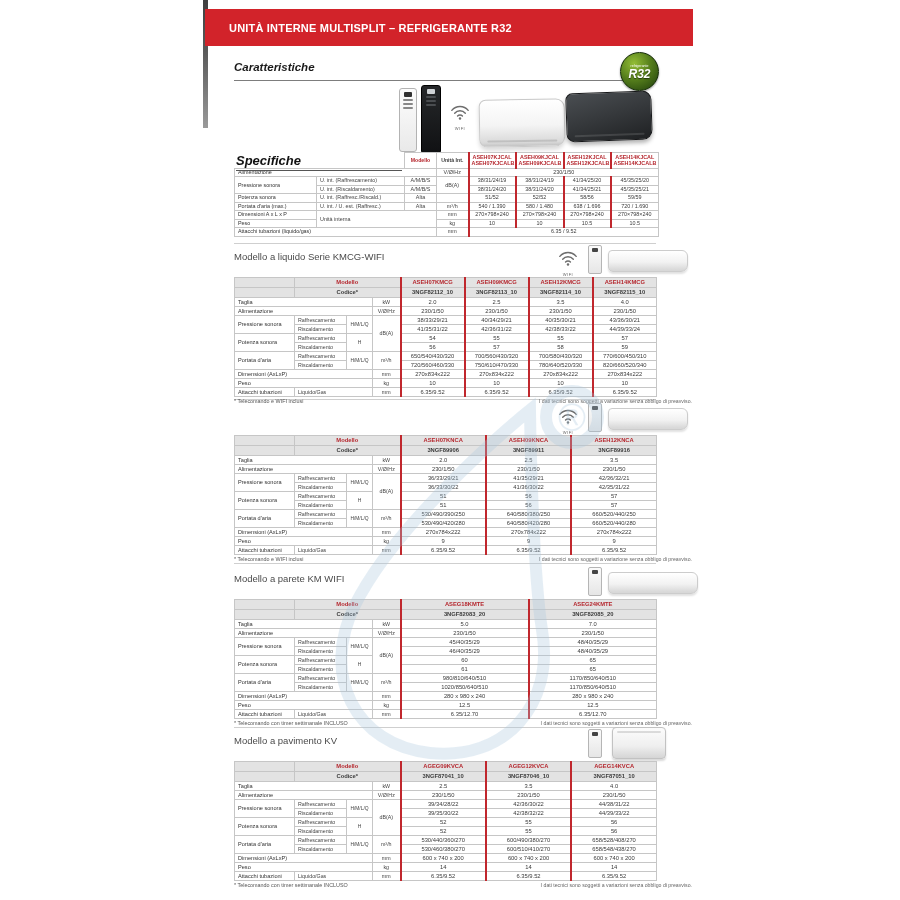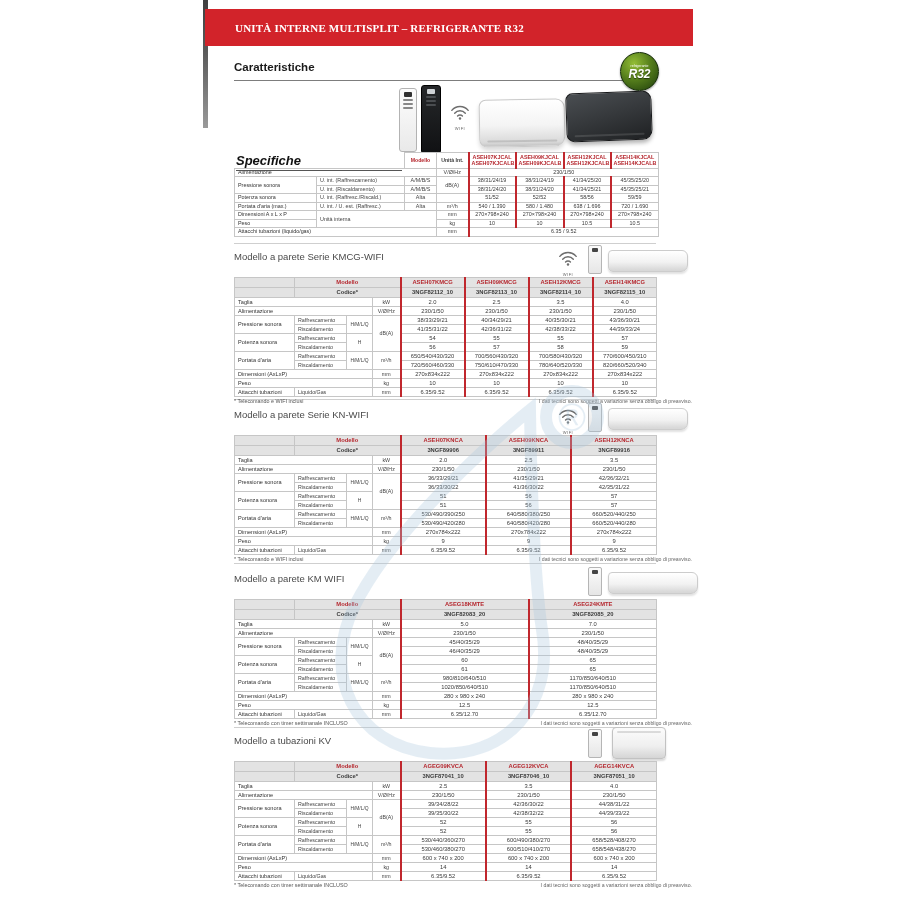--- a/index.html
+++ b/index.html
@@ -4,24 +4,24 @@
 <style>
   html,body{margin:0;padding:0;}
   body{width:900px;height:900px;background:#ffffff;font-family:"Liberation Sans", sans-serif;position:relative;overflow:hidden;}
   .abs{position:absolute;}
 
   
   .edge{left:203px;top:0;width:5px;height:128px;background:linear-gradient(180deg,#3f3f3f 0%,#5a5a5a 40%,#9a9a9a 100%);}
 
   
   .banner{left:205px;top:9px;width:488px;height:37px;background:#d2232a;color:#fff;display:flex;align-items:center;}
-  .banner span{padding-left:30px;font-weight:bold;font-size:11px;letter-spacing:.2px;font-family:Liberation Serif, serif;}
+  .banner span{padding-left:24px;font-weight:bold;font-size:11px;letter-spacing:.2px;}
 
   
-  .carat{left:234px;top:61px;font-size:11.5px;font-weight:bold;color:#1a1a1a;}
+  .carat{left:234px;top:61px;font-size:11.5px;font-weight:bold;font-style:italic;color:#1a1a1a;}
   .carat-line{left:234px;top:80px;width:421px;height:0;border-top:1.5px solid #7d7d7d;}
 
   .r32{left:620px;top:52px;width:37px;height:37px;border-radius:50%;
        background:radial-gradient(circle at 35% 28%,#93bd36 0%,#567f1c 45%,#1c3a0b 100%);
        border:1px solid #142b07;color:#fff;display:flex;flex-direction:column;align-items:center;justify-content:center;box-shadow:0 1px 2px rgba(0,0,0,.4);}
   .r32 .sm{font-size:3.5px;line-height:4px;}
   .r32 .bg{font-size:12px;font-weight:bold;font-style:italic;line-height:12px;text-shadow:0 1px 1px #0008;}
 
   
   .remote-w{left:399px;top:88px;width:16px;height:62px;background:linear-gradient(180deg,#fdfdfd,#e9e9e9);border:1px solid #b3b3b3;border-radius:3px;}
@@ -225,21 +225,21 @@
       </table>
     </div>
 </div>
 
 <div class="abs divider" style="top:243px"></div>
 <div class="abs divider" style="top:399px"></div>
 <div class="abs divider" style="top:563px"></div>
 <div class="abs divider" style="top:727px"></div>
 
 <div class="abs section" style="top:251px">
-  <div class="sec-title">Modello a parete Serie KMCG-WIFI</div>
+  <div class="sec-title">Modello a liquido Serie KMCG-WIFI</div>
   <div class="sec-icons">
     <span class="wifi-small"><span class="wifi-ph"><svg viewBox="0 0 26 22" width="24" height="18">
             <g fill="none" stroke="#6e6e6e" stroke-width="1.7" stroke-linecap="round">
               <path d="M3 9 a13 13 0 0 1 20 0"></path>
               <path d="M6.5 12.5 a8.5 8.5 0 0 1 13 0"></path>
               <path d="M10 16 a4.2 4.2 0 0 1 6 0"></path>
             </g>
             <circle cx="13" cy="19" r="1.5" fill="#6e6e6e"></circle>
           </svg></span><span class="wifi-lbl">WIFI</span></span>
     <span class="remote-small">
@@ -368,21 +368,20 @@
             <td class="val rl">6.35/9.52</td>
           </tr>
         </tbody>
       </table>
     </div>
   <div class="fn-l">* Telecomando e WIFI inclusi</div>
   <div class="fn-r">I dati tecnici sono soggetti a variazione senza obbligo di preavviso.</div>
 </div>
 
 <div class="abs section" style="top:409px">
-  <div class="sec-title">Modello a parete Serie KN-WIFI</div>
   <div class="sec-icons">
     <span class="wifi-small"><span class="wifi-ph"><svg viewBox="0 0 26 22" width="24" height="18">
             <g fill="none" stroke="#6e6e6e" stroke-width="1.7" stroke-linecap="round">
               <path d="M3 9 a13 13 0 0 1 20 0"></path>
               <path d="M6.5 12.5 a8.5 8.5 0 0 1 13 0"></path>
               <path d="M10 16 a4.2 4.2 0 0 1 6 0"></path>
             </g>
             <circle cx="13" cy="19" r="1.5" fill="#6e6e6e"></circle>
           </svg></span><span class="wifi-lbl">WIFI</span></span>
     <span class="remote-small">
@@ -604,21 +603,21 @@
             <td class="val rl">6.35/12.70</td>
           </tr>
         </tbody>
       </table>
     </div>
   <div class="fn-l">* Telecomando con timer settimanale INCLUSO</div>
   <div class="fn-r">I dati tecnici sono soggetti a variazioni senza obbligo di preavviso.</div>
 </div>
 
 <div class="abs section" style="top:735px">
-  <div class="sec-title">Modello a tubazioni KV</div>
+  <div class="sec-title">Modello a pavimento KV</div>
   <div class="sec-icons">
     <span class="remote-small">
         <i></i>
       </span>
     <span class="unit-floor"></span>
   </div>
   <div class="ptable">
       <table>
         <colgroup>
           <col style="width: 60px;">

